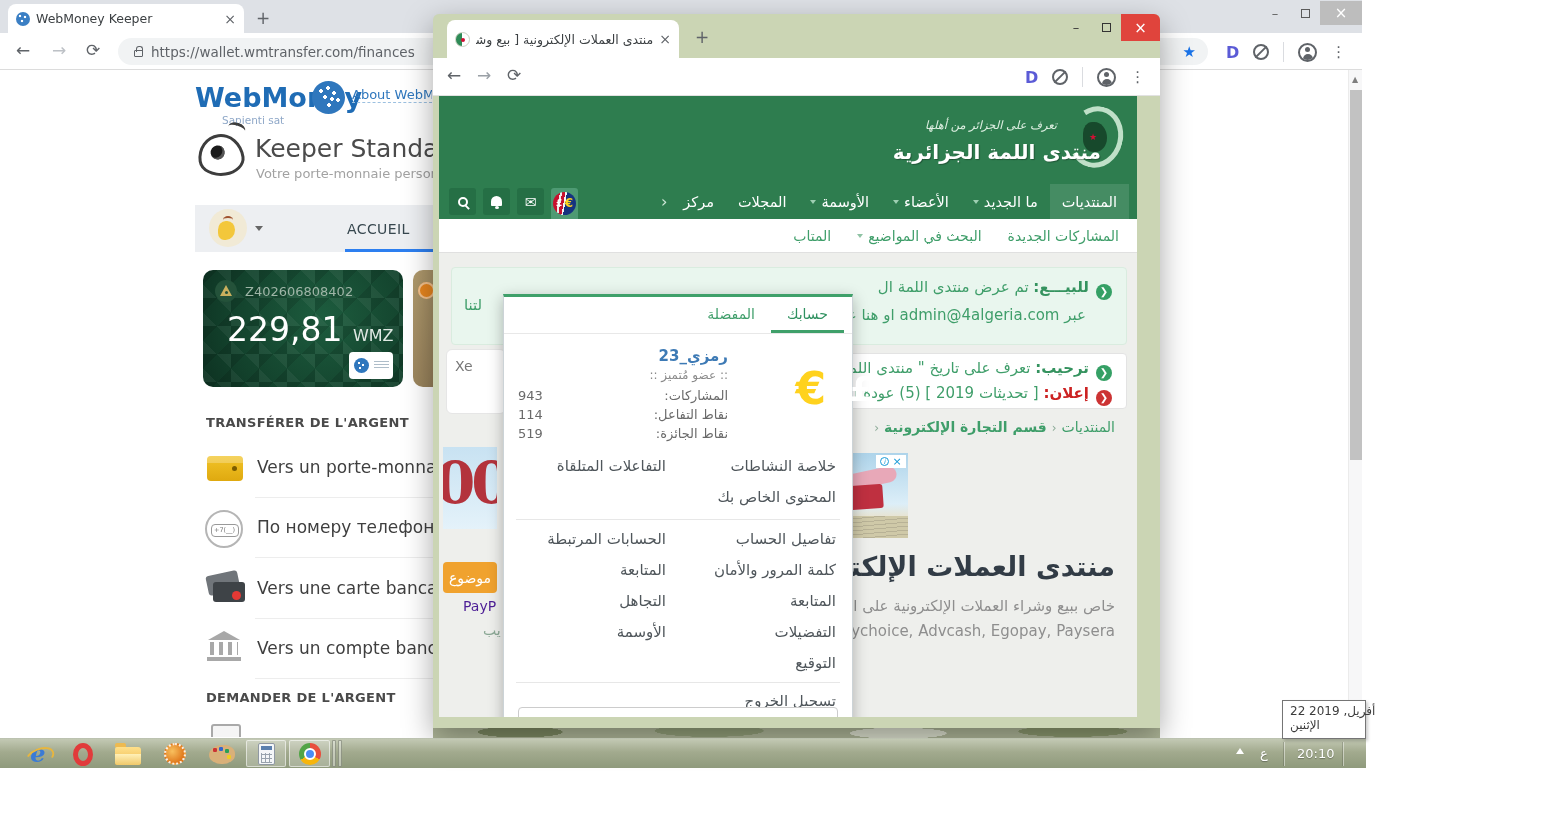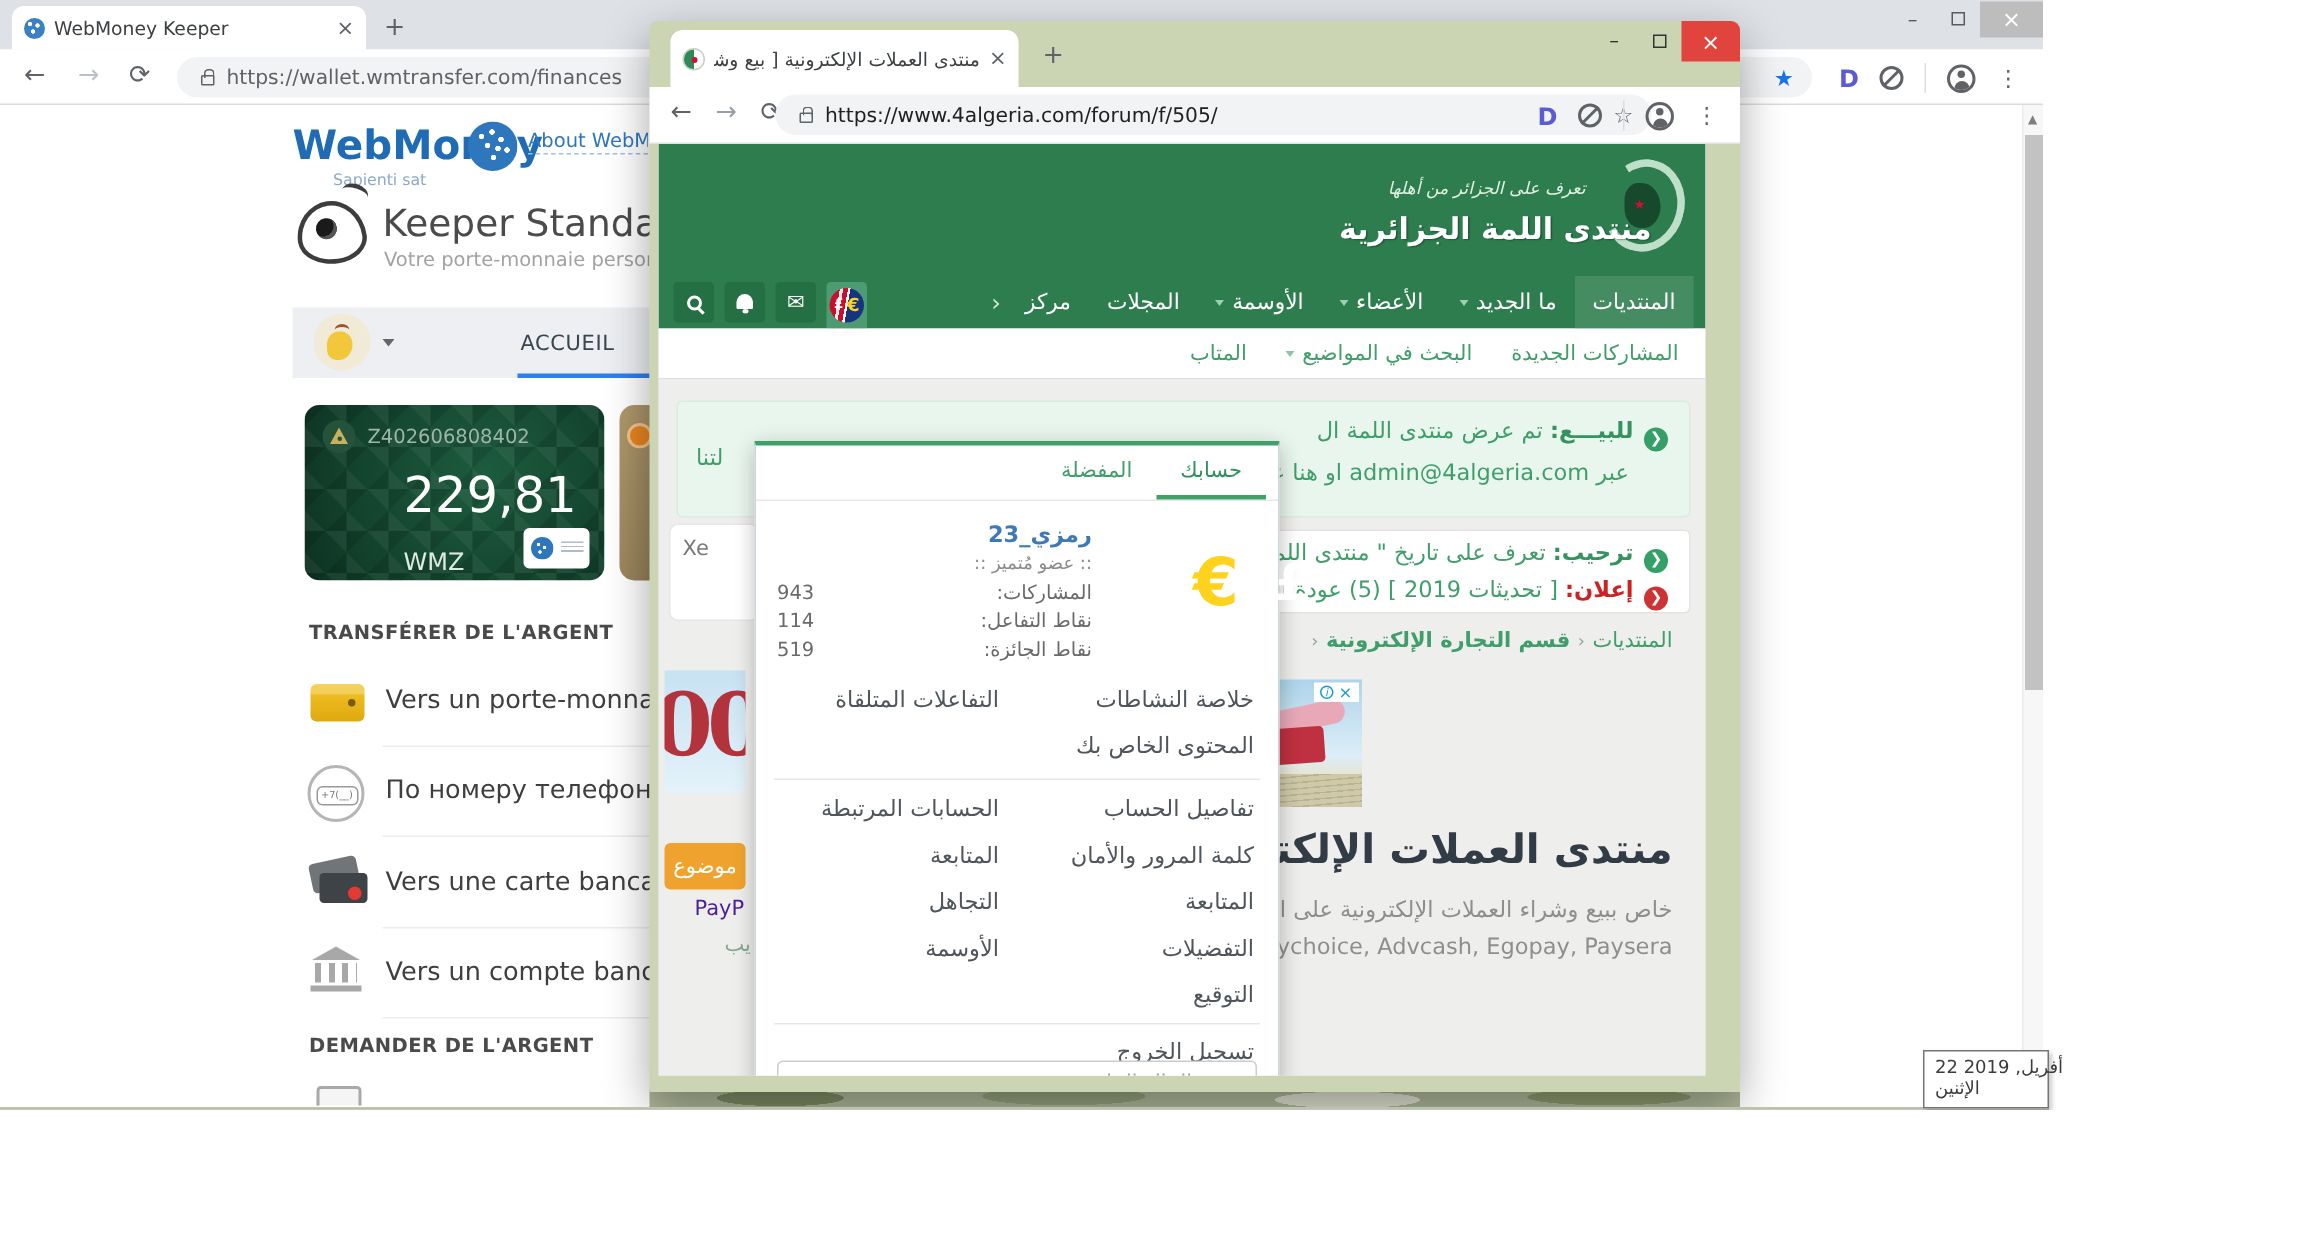--- a/index.html
+++ b/index.html
@@ -1,17 +1,17 @@
 <!DOCTYPE html>
 <html><head>
 <meta charset="utf-8">
 <style>
   * { margin:0; padding:0; box-sizing:border-box; }
   body { font-family:"DejaVu Sans", sans-serif; background:#fff; }
-  .screen { position:relative; width:1548px; height:740px; overflow:hidden; background:#fff; }
+  .screen { position:relative; width:1548px; height:836px; overflow:hidden; background:#fff; }
 
   
   .wm-window { position:absolute; left:0; top:0; width:1362px; height:737px; background:#fff; z-index:1; }
   .wm-tabstrip { position:absolute; left:0; top:0; width:100%; height:33px; background:#dee1e6; }
   .cr-tab { position:absolute; background:#fff; border-radius:8px 8px 0 0; display:flex; align-items:center; padding:0 8px; }
   .wm-tab { left:8px; top:4px; width:236px; height:29px; }
   .cr-tab .title { flex:1; font-size:12.5px; color:#3c4043; white-space:nowrap; overflow:hidden; margin:0 6px; }
   .tab-close { color:#5f6368; font-size:14px; line-height:14px; }
   .newtab-btn { position:absolute; top:8px; font-size:17px; color:#5f6368; }
   .wm-fav { width:14px; height:14px; border-radius:50%; background:#3b7fc4;
@@ -62,21 +62,21 @@
   .wm-tab-underline { position:absolute; left:150px; bottom:0; width:88px; height:3px; background:#2d7ff0; }
 
   .wallet-card { position:absolute; left:203px; top:200px; width:200px; height:117px; border-radius:10px; color:#fff; overflow:hidden;
     background:radial-gradient(circle at 60% 40%, #1d5c3e 0%, #12402b 70%, #0d3121 100%);
     background-image:linear-gradient(45deg, rgba(255,255,255,.05) 25%, transparent 25%, transparent 75%, rgba(255,255,255,.05) 75%), linear-gradient(-45deg, rgba(0,0,0,.12) 25%, transparent 25%, transparent 75%, rgba(0,0,0,.12) 75%), radial-gradient(circle at 60% 40%, #1d5c3e 0%, #12402b 70%, #0d3121 100%);
     background-size:28px 28px, 28px 28px, 100% 100%; }
   .pyr { position:absolute; left:12px; top:10px; width:22px; height:22px; border-radius:50%; background:#24523a; }
   .pyr::before { content:''; position:absolute; left:5px; top:5px; width:0; height:0; border-left:6px solid transparent; border-right:6px solid transparent; border-bottom:11px solid #c9b05e; }
   .pyr::after { content:''; position:absolute; left:9.5px; top:11px; width:3px; height:3px; border-radius:50%; background:#24523a; }
   .purse-num { position:absolute; left:42px; top:14px; font-size:13px; color:#9fb5a7; }
-  .balance { position:absolute; left:24px; top:40px; font-size:33px; color:#fff;margin-left:42px; }
+  .balance { position:absolute; left:24px; top:40px; font-size:33px; color:#fff; }
   .balance-cur { font-size:16px; color:#dfe9e3; }
   .card-badge { position:absolute; right:10px; bottom:8px; width:44px; height:27px; background:#fff; border-radius:4px; }
   .card-badge::before { content:''; position:absolute; left:5px; top:6px; width:15px; height:15px; border-radius:50%; background:#2f77bd;
     background-image:radial-gradient(circle 1.2px at 5px 5px,#fff 1px,transparent 1.2px),radial-gradient(circle 1.2px at 9px 7px,#fff 1px,transparent 1.2px),radial-gradient(circle 1.2px at 6px 10px,#fff 1px,transparent 1.2px); }
   .card-badge::after { content:''; position:absolute; right:4px; top:9px; width:15px; height:8px; background:repeating-linear-gradient(#aebdc9 0 1px, transparent 1px 3px); }
   .card2 { position:absolute; left:413px; top:200px; width:22px; height:117px; border-radius:10px 0 0 10px; background:linear-gradient(120deg,#b09a6d,#96805a); }
   .card2::before { content:''; position:absolute; left:5px; top:12px; width:17px; height:17px; border-radius:50%; background:#e8861f; box-shadow:inset 0 0 0 2px rgba(255,255,255,.5); }
 
   .wm-sec-h { position:absolute; font-size:13px; font-weight:bold; color:#4a4a4a; letter-spacing:0.3px; }
   .wm-item { position:absolute; left:203px; width:230px; height:56px; }
@@ -337,25 +337,20 @@
       <span class="fg-rest">
           <span class="wc-restore" style="border-color:#333;"></span>
         </span>
       <div class="fg-close">×</div>
     </div>
 
     <div class="fg-toolbar">
       <span class="nav-ar" style="left:14px;">←</span>
       <span class="nav-ar" style="left:44px;color:#9aa0a6;">→</span>
       <span class="nav-ar" style="left:74px;">⟳</span>
-      <div class="urlbar fg-urlbar">
-        <span class="lock-icon"></span>
-        <span class="url-text">https://www.4algeria.com/forum/f/505/</span>
-        <span class="star-gray">☆</span>
-      </div>
       <div class="fg-exts">
         <span class="ext-D">D</span>
         <span class="slash-icon"></span>
         <span class="vsep"></span>
         <span class="person-icon"></span>
         <span class="dots-v">⋮</span>
       </div>
     </div>
 
     <div class="fg-body">

